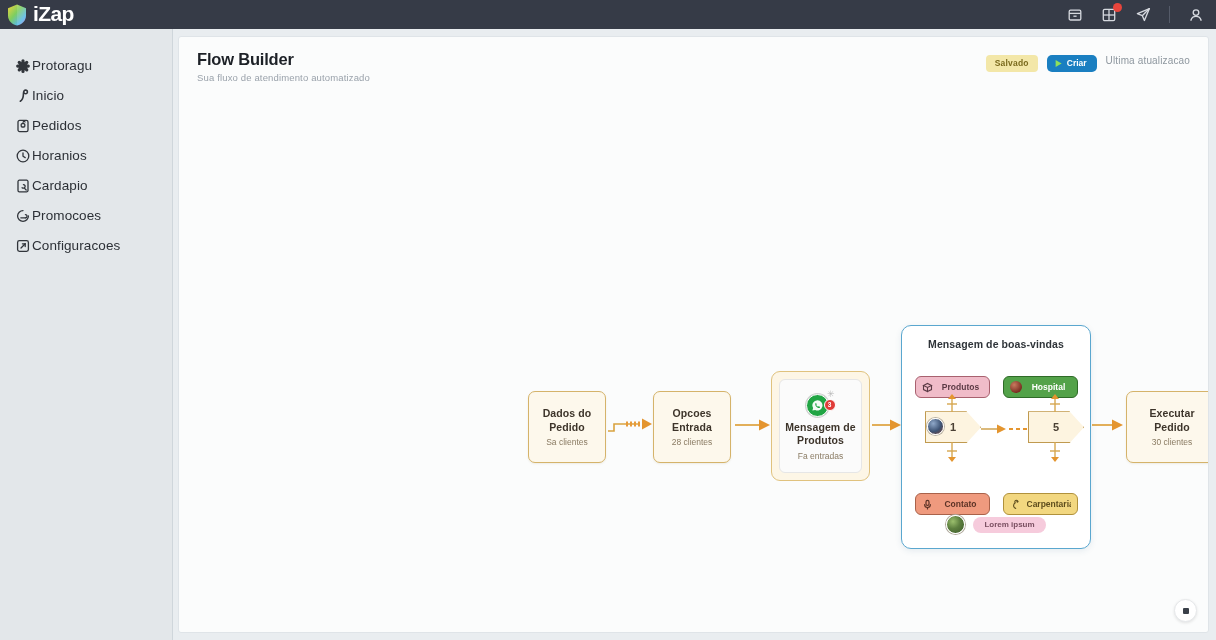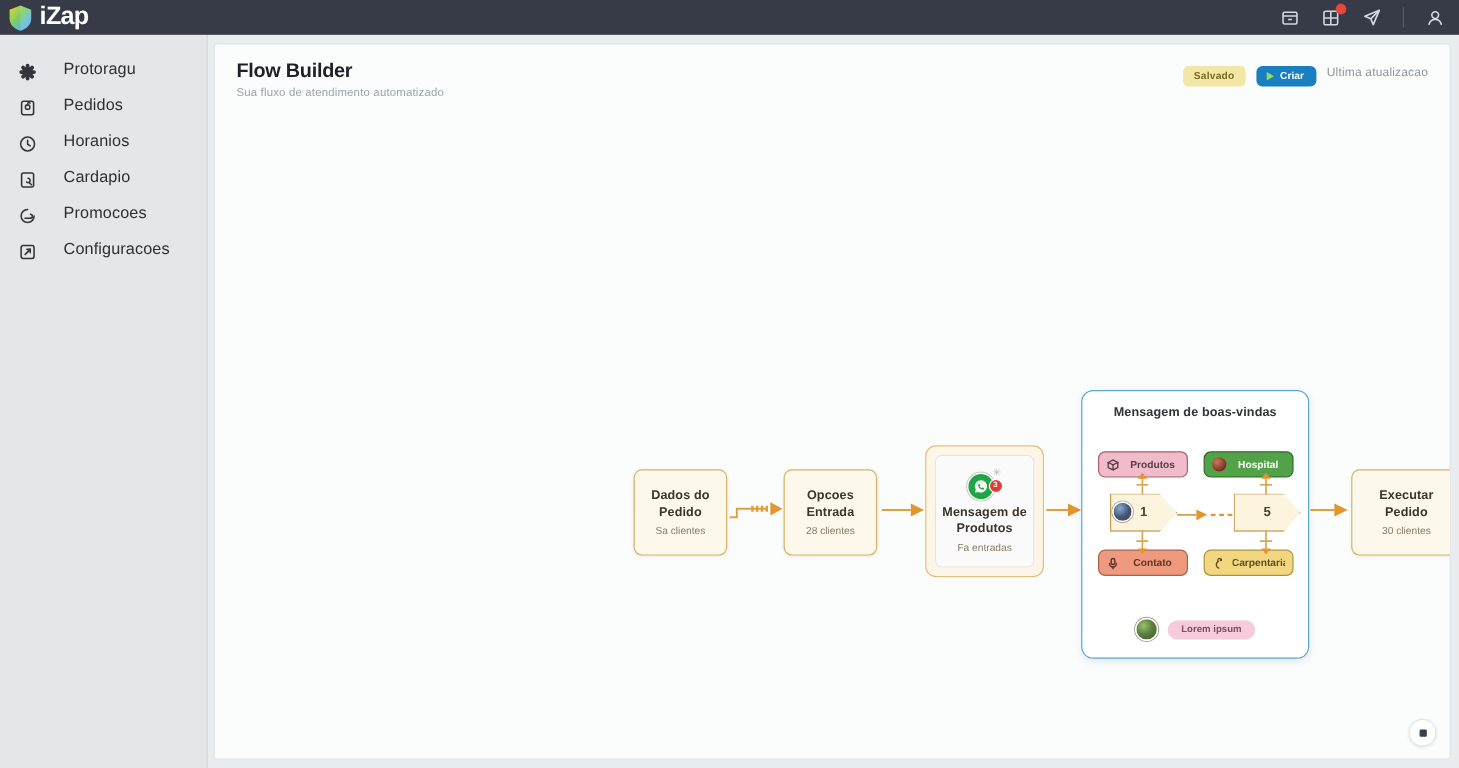--- a/index.html
+++ b/index.html
@@ -97,22 +97,22 @@
   .sidebar {
     width: 173px;
     flex: 0 0 173px;
     background: #e3e7ea;
     border-right: 1px solid #cfd6db;
     padding-top: 22px;
     position: relative;
   }
   .nav-item {
     display: flex;
-    align-items: flex-start;
-    gap: 22px;
+    align-items: center;
+    gap: 1px;
     height: 29px;
     padding: 0 0 0 14px;
     cursor: pointer;
     color: #2e3238;
     margin-bottom: 1px;
   }
   .nav-ico {
     width: 17px;
     height: 17px;
     flex: 0 0 17px;
@@ -516,20 +516,28 @@
 
       <div class="nav-item">
         <span class="nav-ico">
           <svg width="16" height="16" viewBox="0 0 16 16" fill="currentColor">
             <path d="M8 1.2 a1.6 1.6 0 0 1 1.6 1.6 v1.4 l1.0-1.0 a1.6 1.6 0 1 1 2.3 2.3 l-1.0 1.0 h1.4 a1.6 1.6 0 1 1 0 3.2 h-1.4 l1.0 1.0 a1.6 1.6 0 1 1-2.3 2.3 l-1.0-1.0 v1.4 a1.6 1.6 0 1 1-3.2 0 v-1.4 l-1.0 1.0 a1.6 1.6 0 1 1-2.3-2.3 l1.0-1.0 h-1.4 a1.6 1.6 0 1 1 0-3.2 h1.4 l-1.0-1.0 a1.6 1.6 0 1 1 2.3-2.3 l1.0 1.0 v-1.4 a1.6 1.6 0 0 1 1.6-1.6 z"></path>
           </svg>
         </span>
         <span class="nav-label">Protoragu</span>
       </div>
 
+      <div class="nav-item">
+        <span class="nav-ico">
+          <svg width="16" height="16" viewBox="0 0 16 16" fill="currentColor">
+            <path d="M10.6 1.3 c1.6 0 2.6 1.1 2.6 2.6 c0 1.5-1.1 2.5-2.5 2.5 c-0.6 0-1.1-0.2-1.5-0.5 l-0.1 1.6 c-0.2 2.9-1.3 5.1-3.4 6.4 c-0.5 0.3-1.0 0.1-1.2-0.3 c-0.2-0.4 0-0.9 0.4-1.1 c1.6-1.0 2.4-2.6 2.6-5.0 l0.2-2.6 c0.1-2.1 1.2-3.6 2.9-3.6 z m0 1.6 c-0.7 0-1.0 0.5-1.0 1.0 c0 0.6 0.4 1.0 1.0 1.0 c0.6 0 1.0-0.4 1.0-1.0 c0-0.6-0.4-1.0-1.0-1.0 z"></path>
+          </svg>
+        </span>
+        <span class="nav-label">Inicio</span>
+      </div>
 
       <div class="nav-item">
         <span class="nav-ico">
           <svg width="16" height="16" viewBox="0 0 16 16" fill="none" stroke="currentColor" stroke-width="1.3">
             <rect x="3" y="2.4" width="10" height="11.2" rx="1.6"></rect>
             <rect x="6.2" y="5.6" width="3.6" height="3.4" rx="1"></rect>
             <path d="M8 5.6 V4.5 a1.1 1.1 0 0 1 2.2 0" stroke-width="1.1"></path>
           </svg>
         </span>
         <span class="nav-label">Pedidos</span>
@@ -721,21 +729,21 @@
                 </svg>
               </div>
               <div class="arrow" style="left:147px; top:116px;">
                 <svg width="12" height="22" viewBox="0 0 12 22">
                   <line x1="6" y1="0" x2="6" y2="18" stroke="#d6a74f" stroke-width="1.4"></line>
                   <path d="M2 15 L6 20 L10 15 Z" fill="#e4952f"></path>
                   <line x1="1" y1="9" x2="11" y2="9" stroke="#d6a74f" stroke-width="1.4"></line>
                 </svg>
               </div>
 
-              <div class="chip-row" style="margin-top:60px;">
+              <div class="chip-row" style="margin-top:95px;">
                 <div class="chip salmon">
                   <span class="chip-ico">
                     <svg width="11" height="11" viewBox="0 0 11 11" fill="none" stroke="#5c3326" stroke-width="1.2" stroke-linecap="round">
                       <rect x="4" y="1.4" width="3" height="5" rx="1.5"></rect>
                       <path d="M2.6 5.6 a2.9 2.9 0 0 0 5.8 0"></path>
                       <line x1="5.5" y1="8.5" x2="5.5" y2="10"></line>
                     </svg>
                   </span>
                   <span class="chip-lbl">Contato</span>
                 </div>

